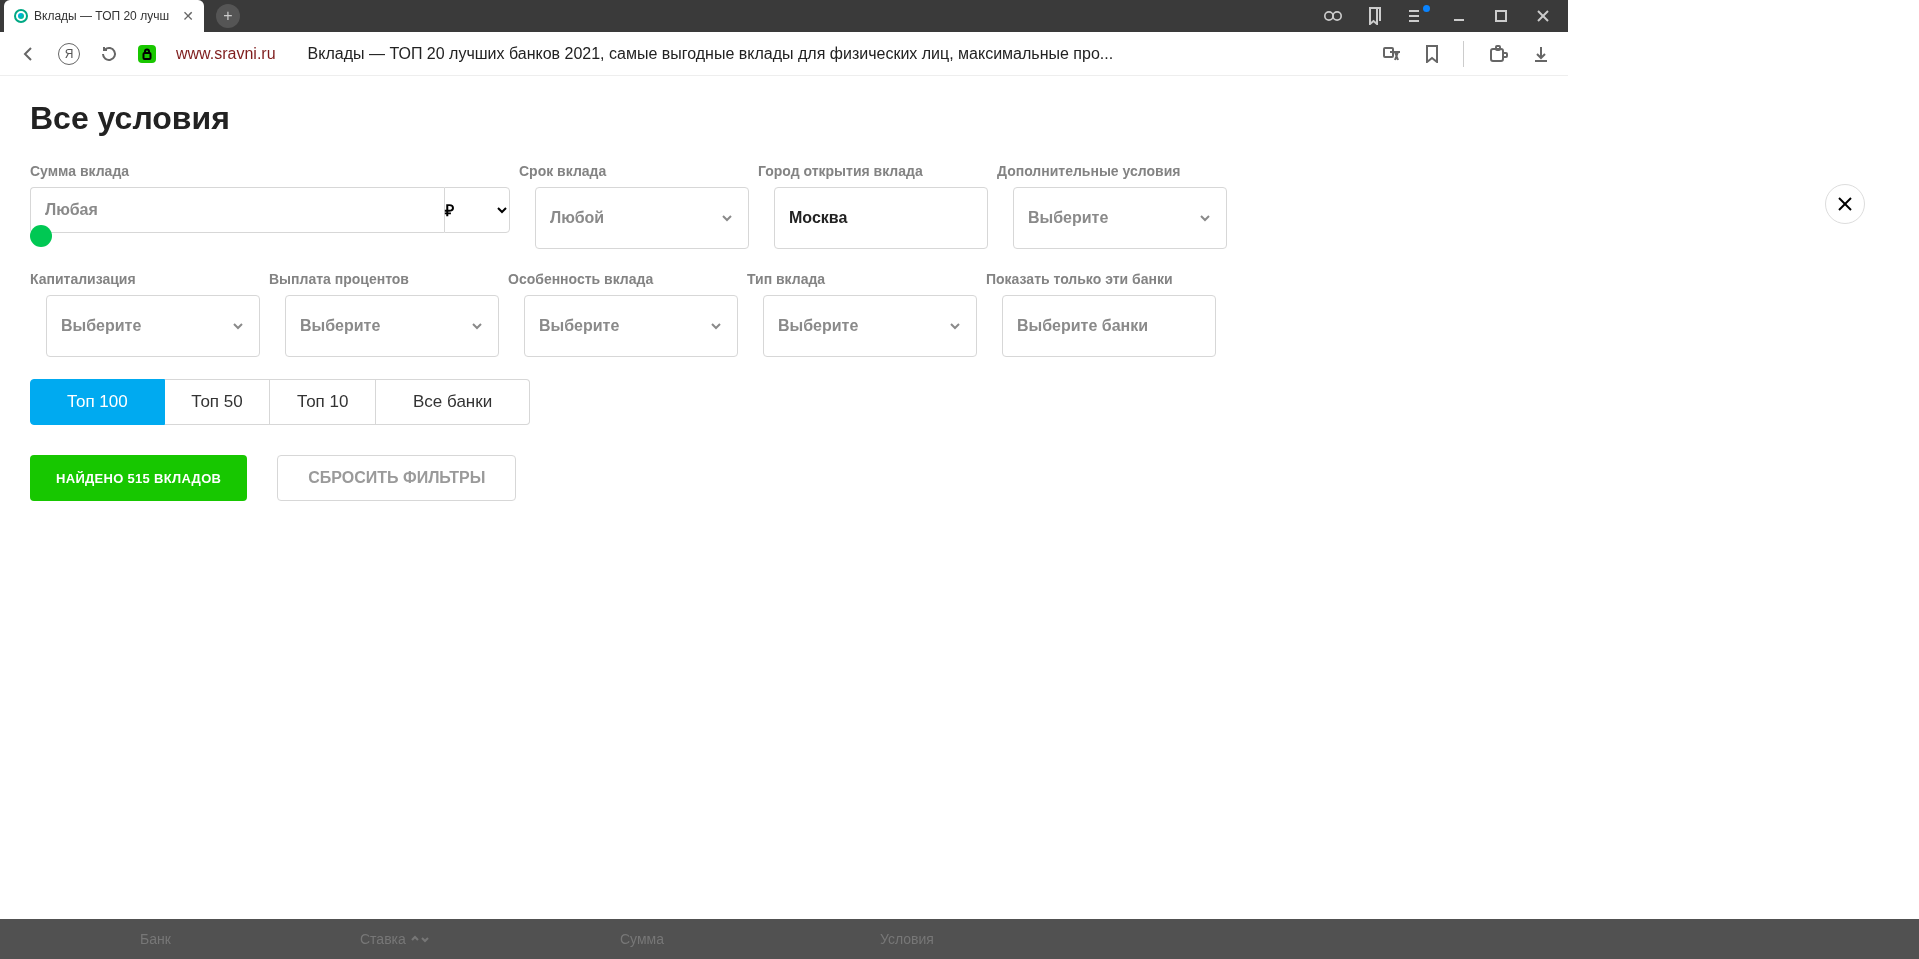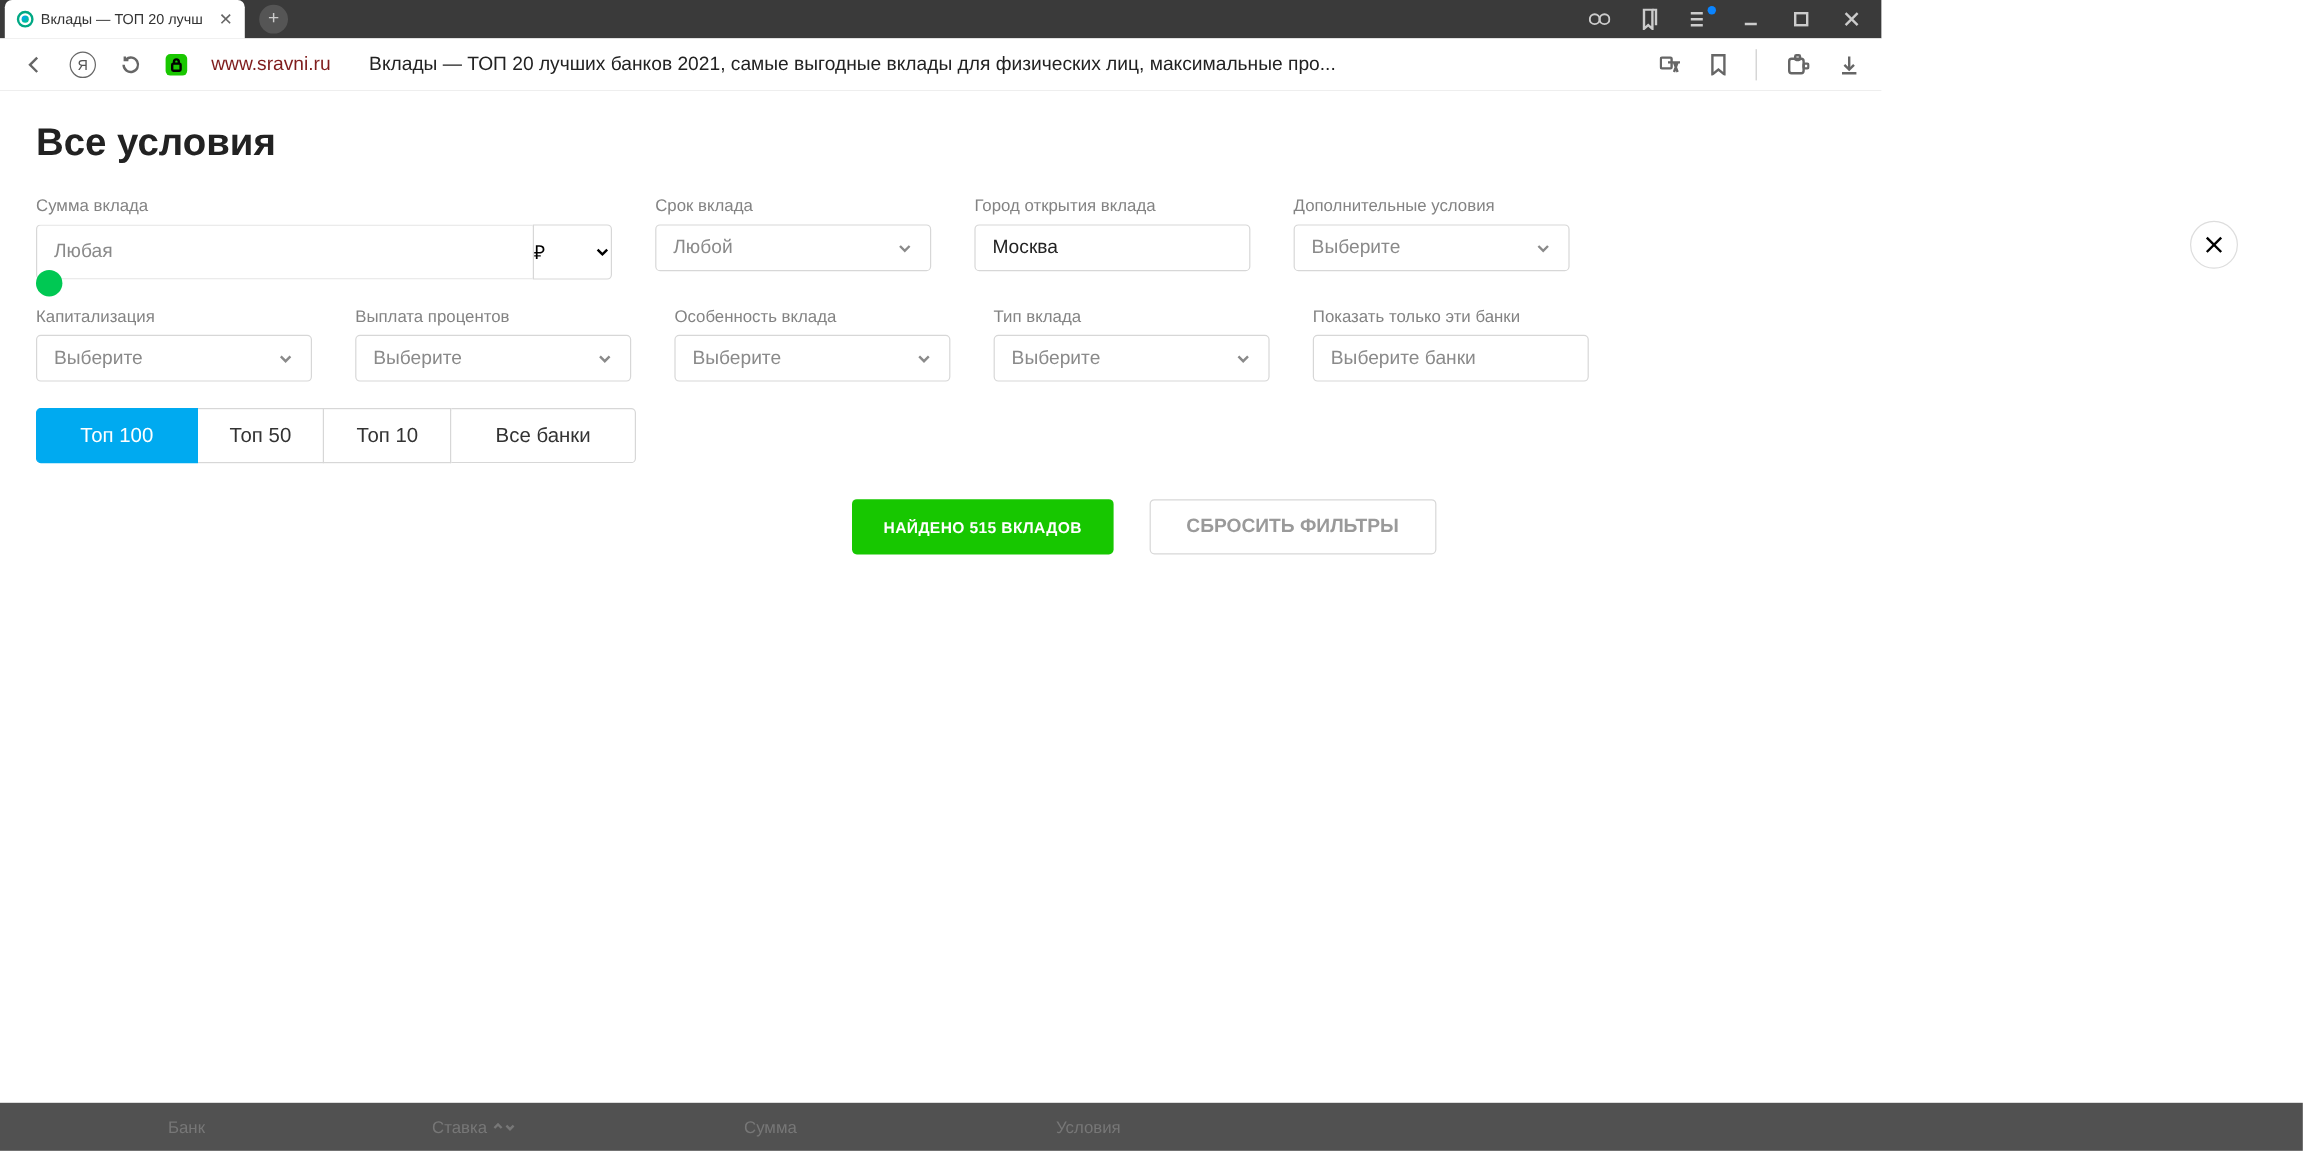--- a/index.html
+++ b/index.html
@@ -27,42 +27,42 @@
 .addrbar .sep { width:1px; height:26px; background:#ccc; }
 
 
 .overlay-bg { position:absolute; left:0; right:0; bottom:0; height: 40px; background:#333; opacity:.85; }
 .bg-row { position:absolute; bottom:0; left:0; right:0; height:40px; display:flex; color:#777; font-size:14px; align-items:center; padding: 0 140px; }
 
 .modal { position:absolute; top:76px; left:0; right:12px; bottom:42px; background:#fff; padding: 24px 30px 30px 30px; }
 .modal h1 { font-size: 32px; font-weight: 800; color:#222; margin-bottom: 26px; }
 .close-circle { position:absolute; top: 108px; right: 42px; width: 40px; height: 40px; border:1px solid #ddd; border-radius:50%; display:flex; align-items:center; justify-content:center; }
 
-.filters-row { display:flex; gap: 36px; margin-bottom: 22px; }
+.filters-row { display:flex; gap: 9px; margin-bottom: 22px; font-weight: bold; }
 .field { display:flex; flex-direction:column; gap:8px; }
 .field .label { font-size: 14px; color:#838383; }
-.control { height: 39px; border:1px solid #d7d7d7; border-radius:4px; background:#fff; display:flex; align-items:center; padding: 0 14px; font-size:16px; color:#222; position:relative; }
+.control { height: 62px; border:1px solid #d7d7d7; border-radius:4px; background:#fff; display:flex; align-items:center; padding: 0 14px; font-size:16px; color:#222; position:relative;margin-left:16px; }
 .control.placeholder { color:#8a8a8a; }
 .chev { margin-left:auto; }
 .chev svg { display:block; }
 
 .amount-wrap { position:relative; }
 .amount-group { display:flex; }
 .amount-input { flex:1; border:1px solid #d7d7d7; border-right:none; border-radius:4px 0 0 4px; height:46px; padding:0 14px; font-size:16px; color:#8a8a8a; display:flex; align-items:center; }
 .curr-btn { width:66px; border:1px solid #d7d7d7; border-radius:0 4px 4px 0; height:46px; display:flex; align-items:center; justify-content:center; gap:10px; font-size:16px; }
 .slider-thumb { position:absolute; left:0px; top: 62px; width:22px; height:22px; background:#00c853; border-radius:50%; }
 
 .seg { display:flex; }
 .seg .opt { height:46px; border:1px solid #d7d7d7; display:flex; align-items:center; justify-content:center; font-size:17px; color:#333; }
 .seg .opt + .opt { border-left:none; }
 .seg .opt:first-child { border-radius:4px 0 0 4px; }
 .seg .opt:last-child { border-radius:0 4px 4px 0; }
 .seg .opt.active { background:#00aaf0; color:#fff; border-color:#00aaf0; }
 
-.actions { display:flex; gap:30px; margin-top: 30px; justify-content: center; }
+.actions { display:flex; gap:30px; margin-top: 30px; }
 .btn-primary { background:#17c700; color:#fff; border:none; border-radius:4px; height:46px; padding:0 26px; font-size:13px; font-weight:700; letter-spacing:.3px; }
 .btn-secondary { background:#fff; color:#9a9a9a; border:1px solid #d7d7d7; border-radius:4px; height:46px; padding:0 30px; font-size:16px; font-weight:600; }
 
 svg { stroke: currentColor; fill: none; stroke-width: 2; }
 </style>
 </head>
 <body>
 
 <div class="tabbar">
   <div class="tab">

